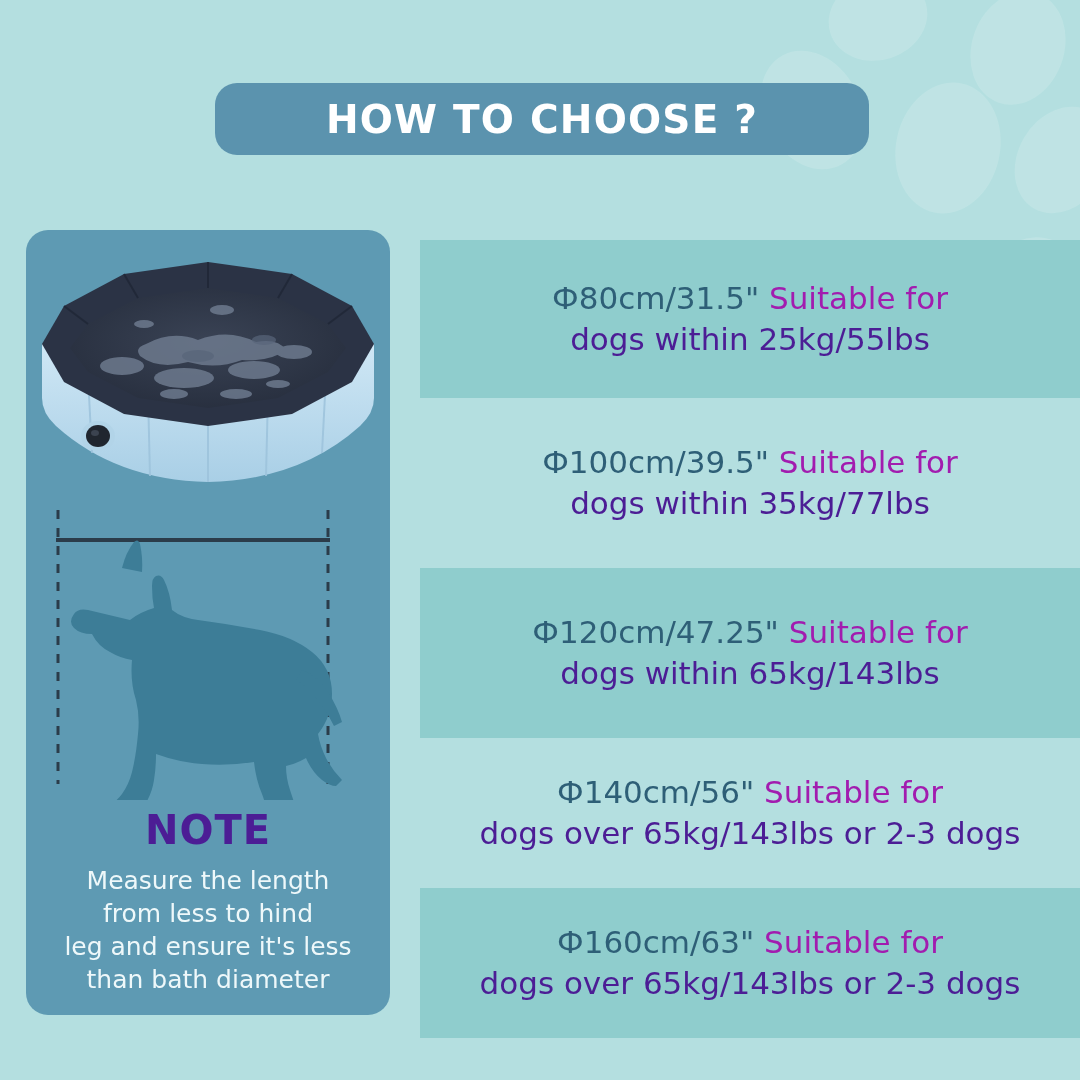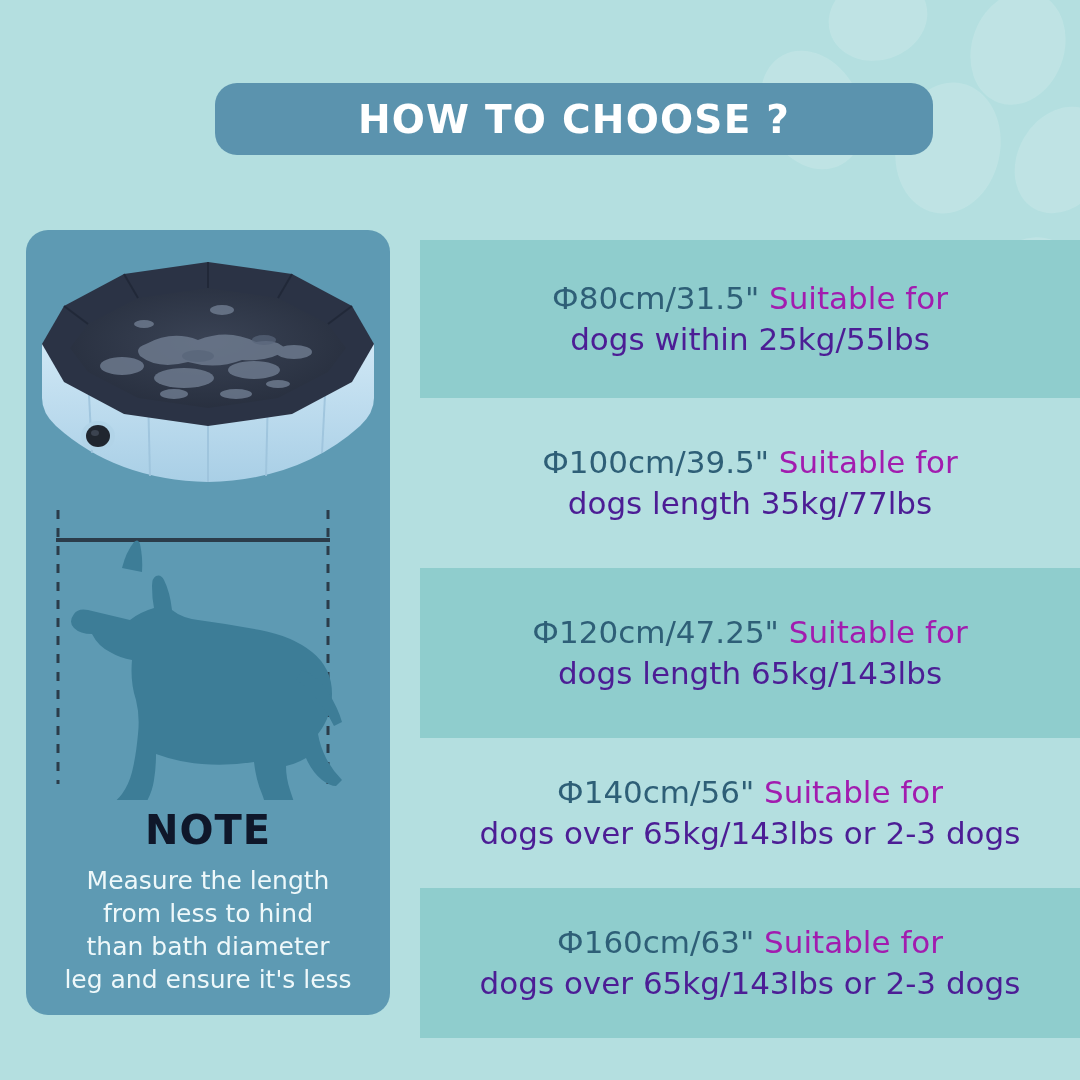--- a/index.html
+++ b/index.html
@@ -9,21 +9,21 @@
     font-family:"DejaVu Sans","Liberation Sans",sans-serif;
   }
   #stage{position:absolute;inset:0;width:1080px;height:1080px;overflow:hidden;}
 
   
   .paws{position:absolute;top:0;right:0;width:330px;height:320px;opacity:.55;}
   .paws svg{display:block;}
 
   
   .title-banner{
-    position:absolute;left:215px;top:83px;width:718px;height:72px;
+    position:absolute;left:215px;top:83px;width:654px;height:72px;
     background:#5b93ae;border-radius:22px;
     display:flex;align-items:center;justify-content:center;
   }
   .title-text{
     color:#ffffff;font-size:39px;font-weight:bold;letter-spacing:1.2px;
     font-family:"DejaVu Sans","Liberation Sans",sans-serif;
     white-space:nowrap;
   }
 
   
@@ -35,21 +35,21 @@
   .pool-photo svg{display:block;}
 
   .dog-area{position:absolute;left:0;top:272px;width:364px;height:298px;}
   .dog-area svg{display:block;}
 
   .note-block{
     position:absolute;left:0;top:580px;width:364px;
     text-align:center;
   }
   .note-title{
-    color:#0f172a;font-size:40px;font-weight:bold;letter-spacing:1px;
+    color:#4c1d95;font-size:40px;font-weight:bold;letter-spacing:1px;
     line-height:1;margin:0 0 14px 0;
   }
   .note-body{
     color:#eef8fa;font-size:25px;line-height:1.32;margin:0;padding:0 18px;
     font-weight:normal;
   }
   .note-body span{display:block;white-space:nowrap;}
 
   
   .rows{position:absolute;left:420px;top:240px;width:660px;}
@@ -188,47 +188,47 @@
           <path d="M276 168 q16 6 26 22 q10 16 14 30 l-8 4 q-8 -16 -18 -28 q-10 -12 -20 -18 Z"></path>
         </g>
       </svg>
     </div>
 
     <div class="note-block">
       <div class="note-title">NOTE</div>
       <div class="note-body">
         <span>Measure the length</span>
         <span>from less to hind</span>
+        <span>leg and ensure it's less</span>
         <span>than bath diameter</span>
-        <span>leg and ensure it's less</span>
       </div>
     </div>
   </div>
 
   <div class="rows">
 
     <div class="row band" style="position:absolute;left:0;top:0px;height:158px;">
       <div class="line">
         <span class="dim">Ф80cm/31.5"</span><span class="rest"> Suitable for</span>
       </div>
       <div class="line line2">dogs within 25kg/55lbs</div>
     </div>
 
     <div class="row" style="position:absolute;left:0;top:158px;height:170px;">
       <div class="line">
         <span class="dim">Ф100cm/39.5"</span><span class="rest"> Suitable for</span>
       </div>
-      <div class="line line2">dogs length 35kg/77lbs</div>
+      <div class="line line2">dogs within 35kg/77lbs</div>
     </div>
 
     <div class="row band" style="position:absolute;left:0;top:328px;height:170px;">
       <div class="line">
         <span class="dim">Ф120cm/47.25"</span><span class="rest"> Suitable for</span>
       </div>
-      <div class="line line2">dogs length 65kg/143lbs</div>
+      <div class="line line2">dogs within 65kg/143lbs</div>
     </div>
 
     <div class="row" style="position:absolute;left:0;top:498px;height:150px;">
       <div class="line">
         <span class="dim">Ф140cm/56"</span><span class="rest"> Suitable for</span>
       </div>
       <div class="line line2">dogs over 65kg/143lbs or 2-3 dogs</div>
     </div>
 
     <div class="row band" style="position:absolute;left:0;top:648px;height:150px;">

